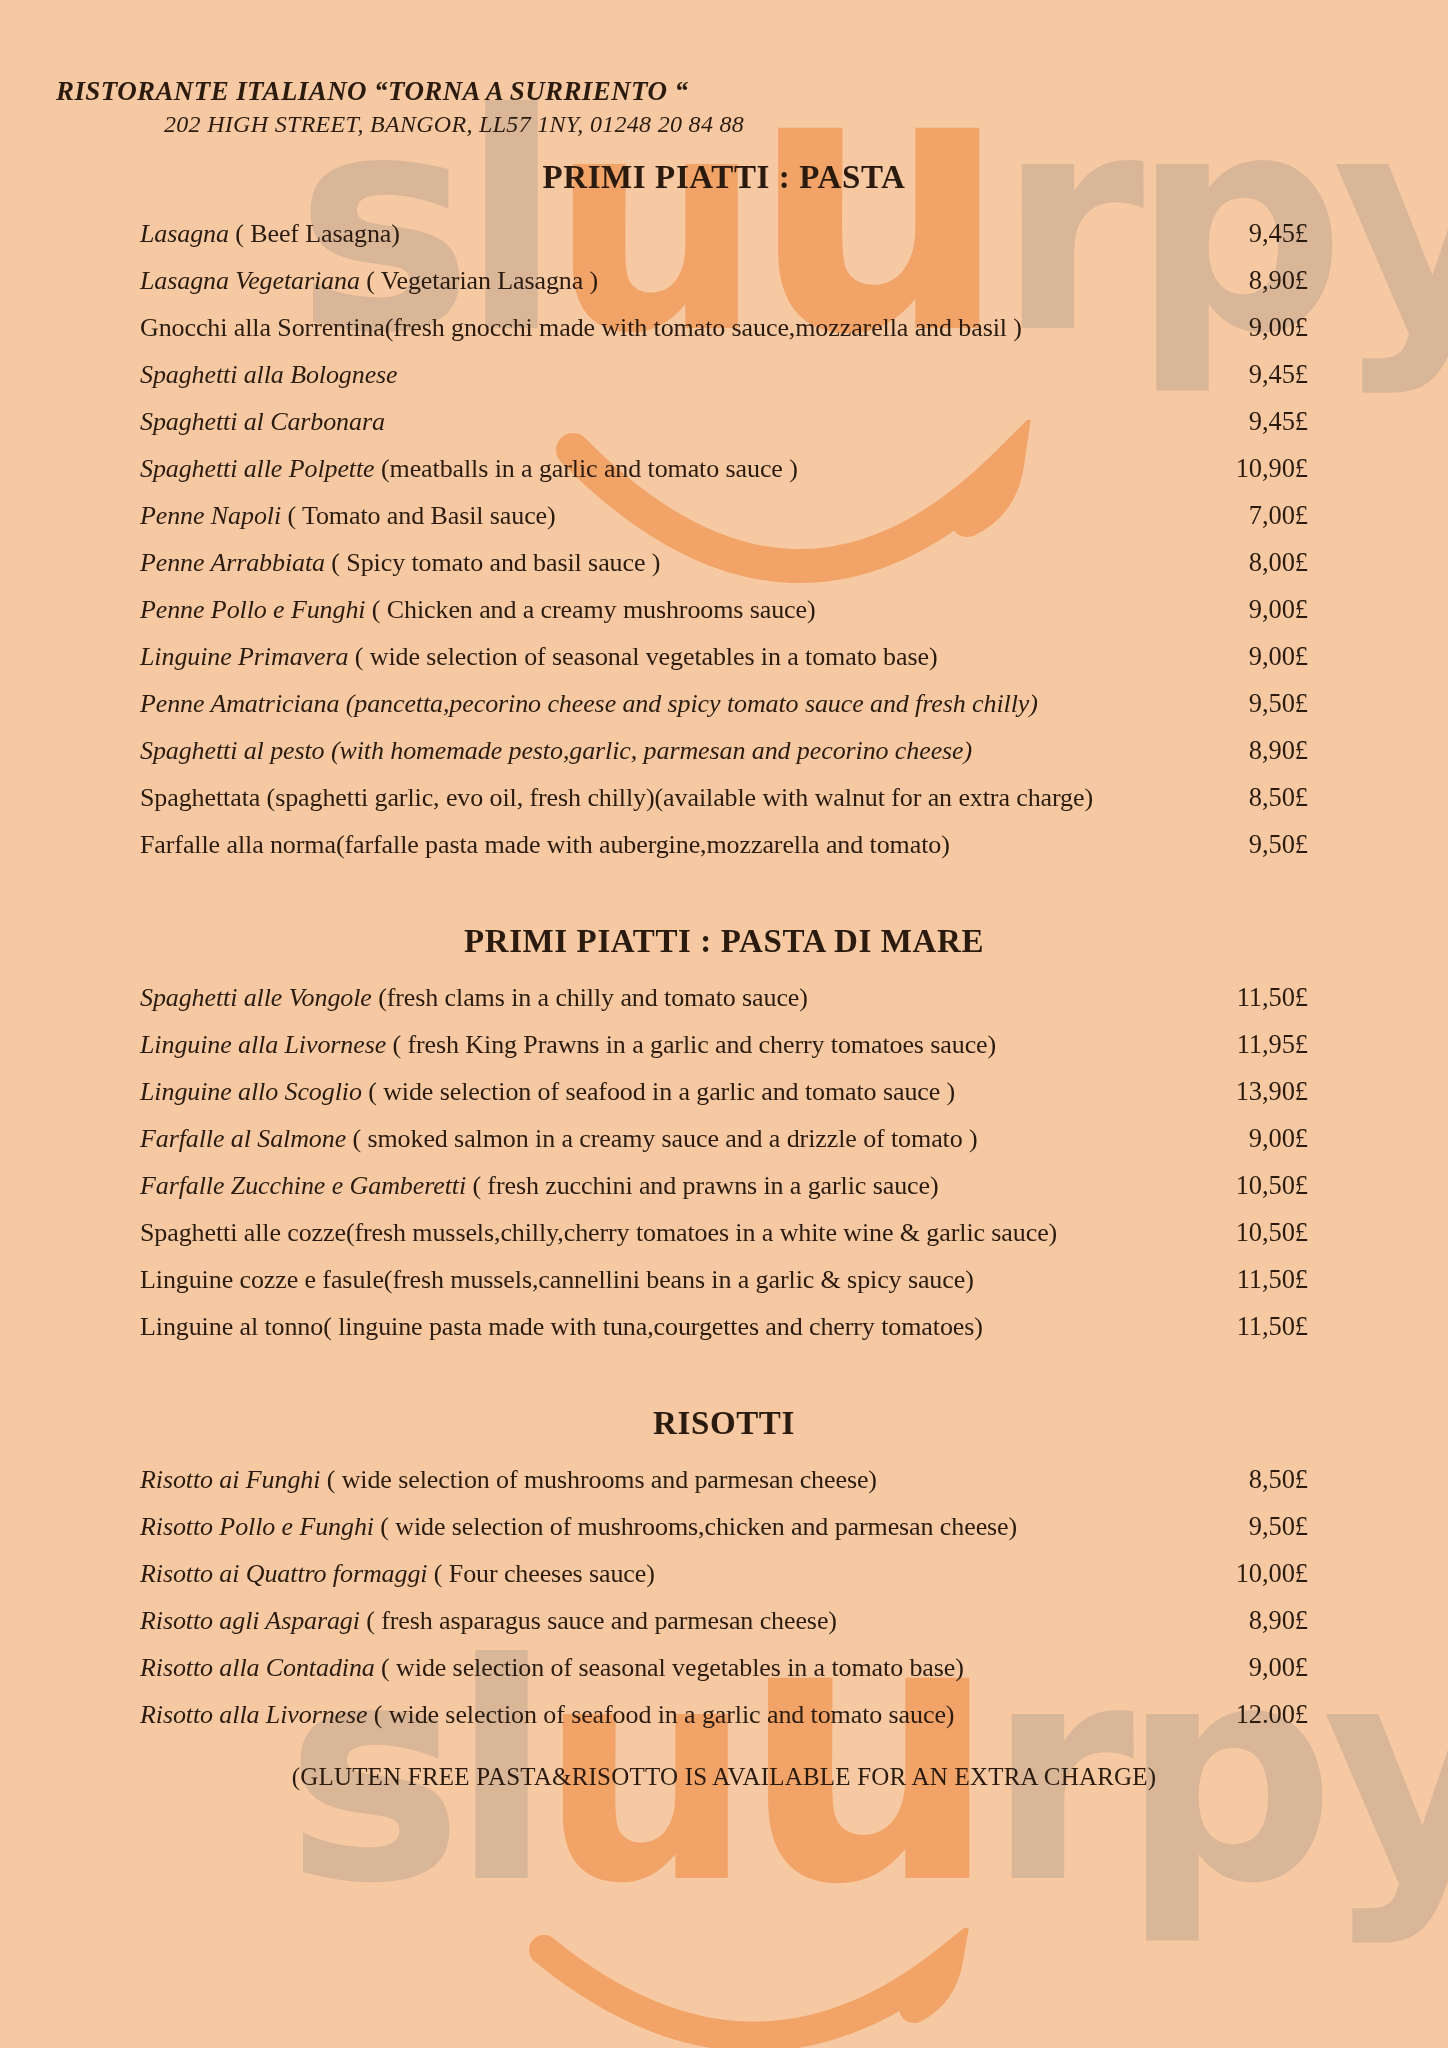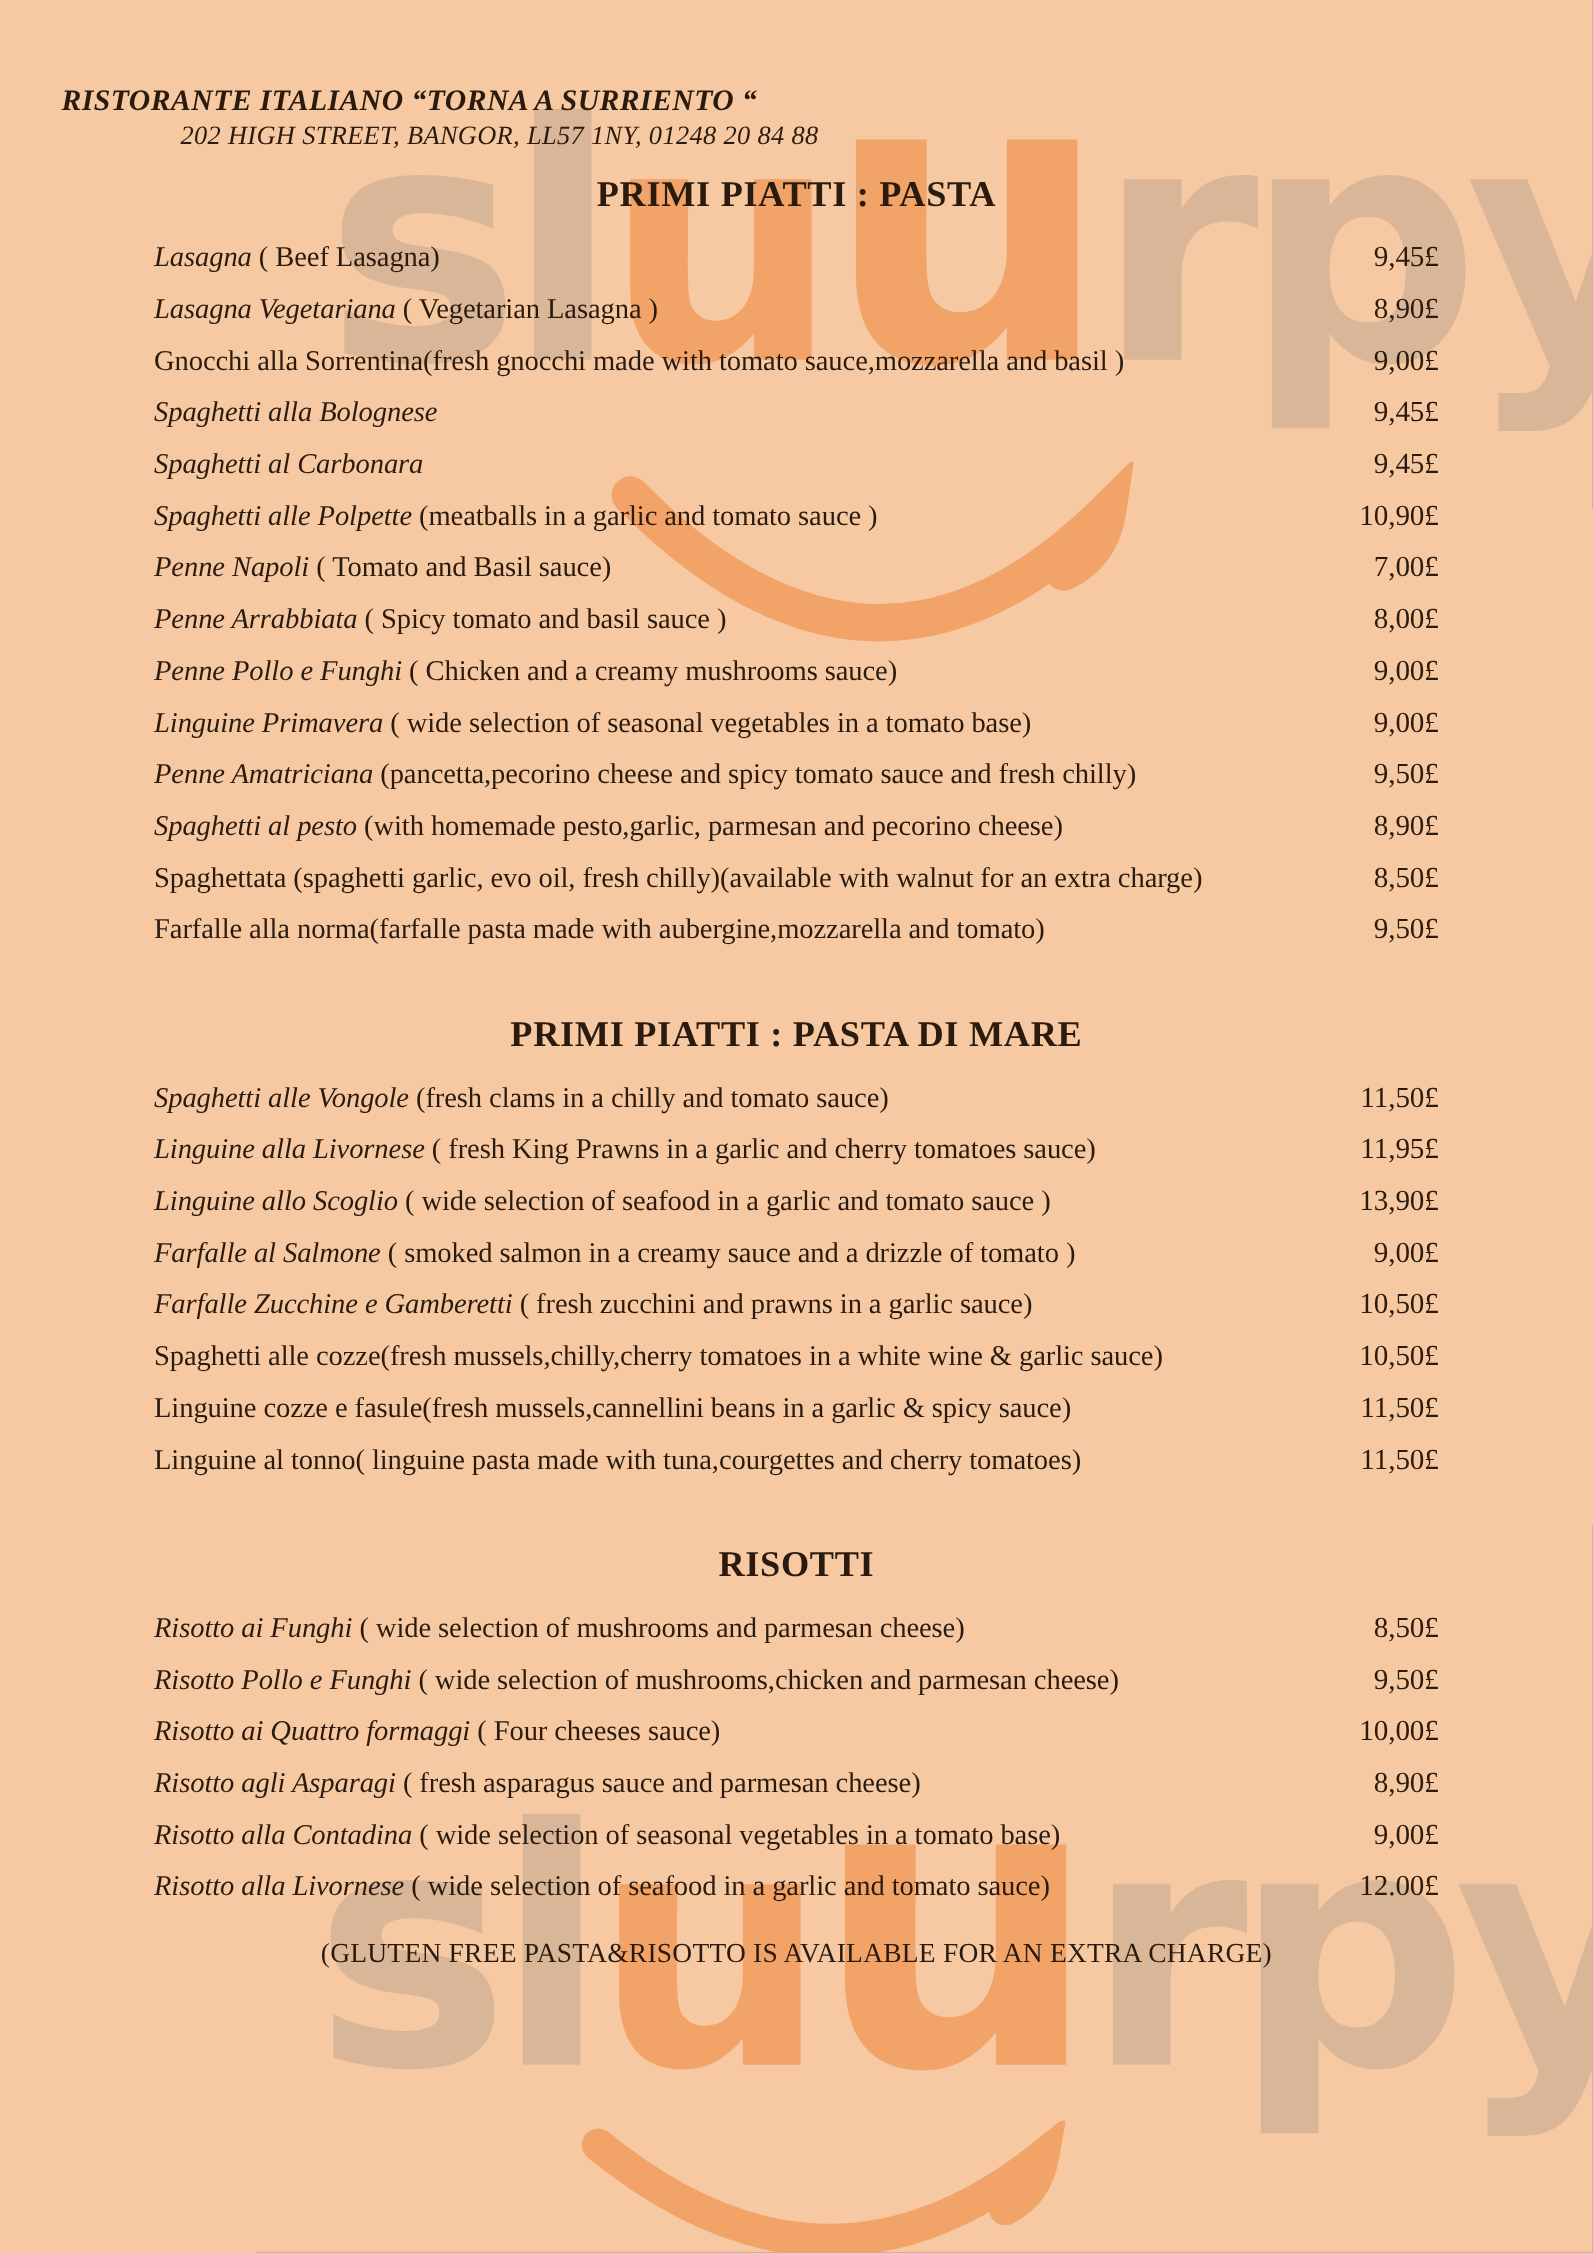--- a/index.html
+++ b/index.html
@@ -44,21 +44,21 @@
   .sec-0{margin-top:16px;}
   .sec-1{margin-top:52px;}
   .sec-2{margin-top:52px;}
   .items{margin-top:12px;}
   .menu-item{
     display:flex;justify-content:space-between;align-items:baseline;
     line-height:47px;font-size:26px;letter-spacing:-0.1px;
   }
   .item-text{white-space:pre;}
   .item-name.it{font-style:italic;}
-  .item-desc.it{}
+  .item-desc.it{font-style:italic;}
   .item-price{white-space:nowrap;margin-left:10px;font-size:26.5px;}
   .footer-note{
     margin-top:22px;text-align:center;
     font-size:25px;line-height:34px;letter-spacing:0.2px;
   }
 </style>
 </head>
 <body>
 
 <div class="page">

